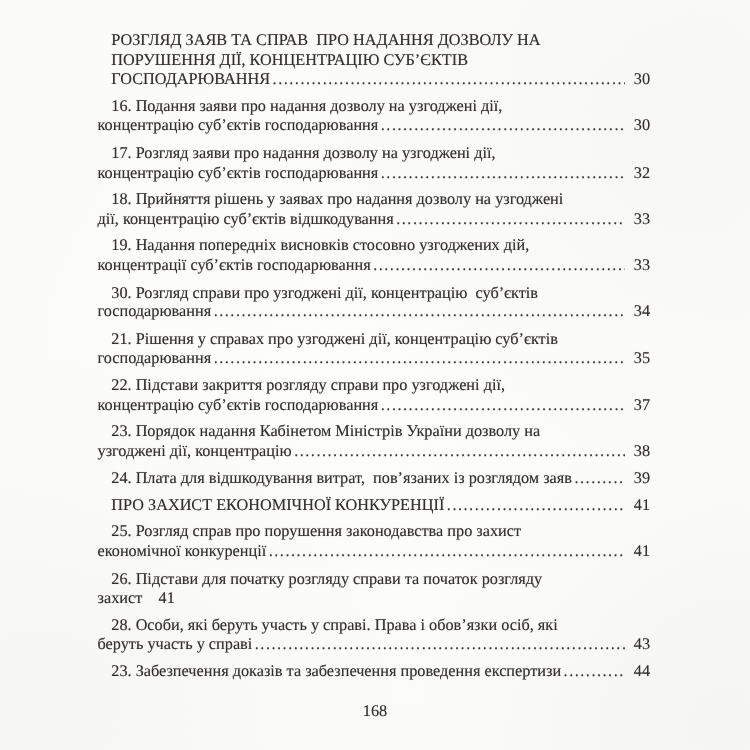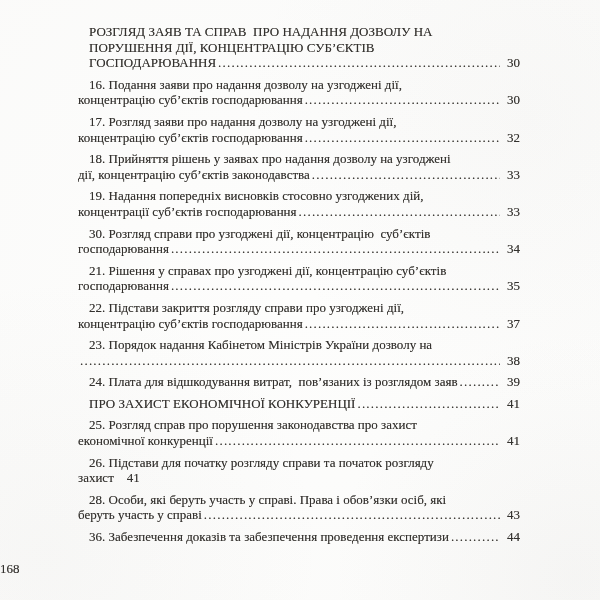--- a/index.html
+++ b/index.html
@@ -34,21 +34,21 @@
     margin: 0 2px; color: #3b3935;
   }
   .dots::after {
     letter-spacing: 1.2px;
     content: "..........................................................................................................................................................................";
   }
   .pg { flex: 0 0 auto; min-width: 18px; text-align: right; }
   .inlinepg { min-width: 0; text-align: left; margin-left: 13px; }
   .footer {
     position: absolute; left: 0; top: 561px; width: 600px;
-    text-align: left;
+    text-align: center;
     font-family: "Liberation Serif", "DejaVu Serif", serif;
     font-size: 13px; color: #33312e;
     text-shadow: 0 0 .6px rgba(64,60,54,.5);
   }
 </style>
 </head>
 <body>
 
 <div class="page">
   <main class="toc" id="toc">
@@ -60,60 +60,60 @@
       <div class="para entry">
         <div class="line ind">16. Подання заяви про надання дозволу на узгоджені дії,</div>
         <div class="line lastline"><span class="txt">концентрацію суб’єктів господарювання</span><span class="dots"></span><span class="pg">30</span></div>
       </div>
       <div class="para entry">
         <div class="line ind">17. Розгляд заяви про надання дозволу на узгоджені дії,</div>
         <div class="line lastline"><span class="txt">концентрацію суб’єктів господарювання</span><span class="dots"></span><span class="pg">32</span></div>
       </div>
       <div class="para entry">
         <div class="line ind">18. Прийняття рішень у заявах про надання дозволу на узгоджені</div>
-        <div class="line lastline"><span class="txt">дії, концентрацію суб’єктів законодавства</span><span class="dots"></span><span class="pg">33</span></div>
+        <div class="line lastline"><span class="txt">дії, концентрацію суб’єктів відшкодування</span><span class="dots"></span><span class="pg">33</span></div>
       </div>
       <div class="para entry">
         <div class="line ind">19. Надання попередніх висновків стосовно узгоджених дій,</div>
         <div class="line lastline"><span class="txt">концентрації суб’єктів господарювання</span><span class="dots"></span><span class="pg">33</span></div>
       </div>
       <div class="para entry">
         <div class="line ind">30. Розгляд справи про узгоджені дії, концентрацію  суб’єктів</div>
         <div class="line lastline"><span class="txt">господарювання</span><span class="dots"></span><span class="pg">34</span></div>
       </div>
       <div class="para entry">
         <div class="line ind">21. Рішення у справах про узгоджені дії, концентрацію суб’єктів</div>
         <div class="line lastline"><span class="txt">господарювання</span><span class="dots"></span><span class="pg">35</span></div>
       </div>
       <div class="para entry">
         <div class="line ind">22. Підстави закриття розгляду справи про узгоджені дії,</div>
         <div class="line lastline"><span class="txt">концентрацію суб’єктів господарювання</span><span class="dots"></span><span class="pg">37</span></div>
       </div>
       <div class="para entry">
         <div class="line ind">23. Порядок надання Кабінетом Міністрів України дозволу на</div>
-        <div class="line lastline"><span class="dots"></span><span class="pg">38</span></div>
+        <div class="line lastline"><span class="txt">узгоджені дії, концентрацію</span><span class="dots"></span><span class="pg">38</span></div>
       </div>
       <div class="para entry">
         <div class="line lastline ind"><span class="txt">24. Плата для відшкодування витрат,  пов’язаних із розглядом заяв</span><span class="dots"></span><span class="pg">39</span></div>
       </div>
       <div class="para section">
         <div class="line lastline ind"><span class="txt">ПРО ЗАХИСТ ЕКОНОМІЧНОЇ КОНКУРЕНЦІЇ</span><span class="dots"></span><span class="pg">41</span></div>
       </div>
       <div class="para entry">
         <div class="line ind">25. Розгляд справ про порушення законодавства про захист</div>
         <div class="line lastline"><span class="txt">економічної конкуренції</span><span class="dots"></span><span class="pg">41</span></div>
       </div>
       <div class="para entry">
         <div class="line ind">26. Підстави для початку розгляду справи та початок розгляду</div>
         <div class="line lastline"><span class="txt">захист</span><span class="pg inlinepg">41</span></div>
       </div>
       <div class="para entry">
         <div class="line ind">28. Особи, які беруть участь у справі. Права і обов’язки осіб, які</div>
         <div class="line lastline"><span class="txt">беруть участь у справі</span><span class="dots"></span><span class="pg">43</span></div>
       </div>
       <div class="para entry">
-        <div class="line lastline ind"><span class="txt">36. Забезпечення доказів та забезпечення проведення експертизи</span><span class="dots"></span><span class="pg">44</span></div>
+        <div class="line lastline ind"><span class="txt">23. Забезпечення доказів та забезпечення проведення експертизи</span><span class="dots"></span><span class="pg">44</span></div>
       </div>
     </main>
   <div class="footer">
     <span>168</span>
   </div>
 </div>
 
 </body></html>

